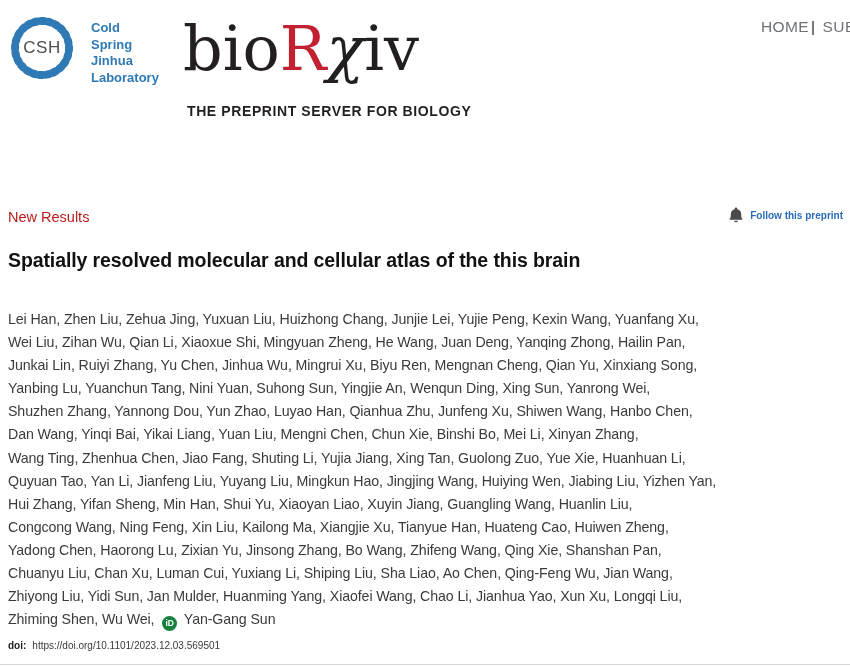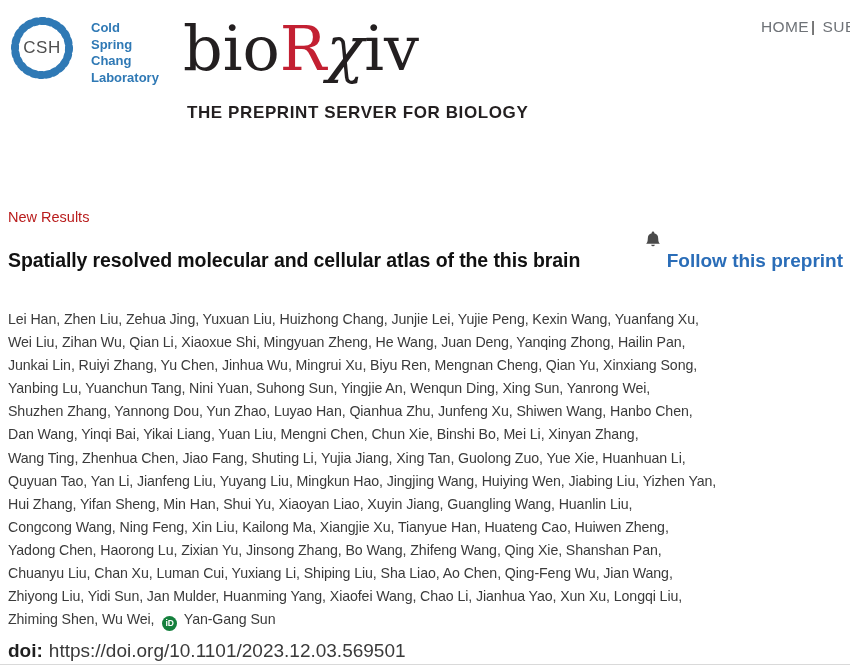--- a/index.html
+++ b/index.html
@@ -24,74 +24,74 @@
   .biorxiv-logo{
     position:absolute;left:183px;top:18px;
     font-family:"DejaVu Serif", serif;
     font-size:62px;line-height:1;white-space:nowrap;cursor:pointer;
   }
   .biorxiv-logo .blk{color:#231f20;}
   .biorxiv-logo .red{color:#c32032;}
   .biorxiv-logo .chi{color:#231f20;font-style:italic;}
   .tagline{
     position:absolute;left:187px;top:103px;
-    font-size:17px;font-weight:bold;letter-spacing:0.6px;color:#231f20;white-space:nowrap;
+    font-size:14px;font-weight:bold;letter-spacing:0.6px;color:#231f20;white-space:nowrap;
   }
   .topnav{
     position:absolute;left:761px;top:18px;white-space:nowrap;
     font-size:15.5px;color:#6e7277;letter-spacing:0.4px;
   }
   .topnav .navlink{cursor:pointer;}
   .topnav .pipe{color:#2b2b2b;margin:0 7px 0 2px;}
   
   .section-label{position:absolute;left:8px;top:209px;font-size:14.5px;color:#b91c1c;}
   .follow{
     position:absolute;right:7px;top:207px;
     display:flex;align-items:center;gap:6px;cursor:pointer;
   }
   .follow .bell{width:16px;height:17px;flex:0 0 auto;}
-  .follow .follow-text{font-size:19px;font-weight:bold;color:#2a6db8;white-space:nowrap;margin-top:43px;}
+  .follow .follow-text{font-size:10px;font-weight:bold;color:#2a6db8;white-space:nowrap;}
   .article-title{
     position:absolute;left:8px;top:249px;width:830px;
     font-size:19.5px;font-weight:bold;color:#111;letter-spacing:-0.1px;
   }
   
   .authors{
     position:absolute;left:8px;top:308px;width:838px;
     font-size:14.2px;line-height:23.1px;color:#3b3b3b;letter-spacing:-0.1px;
   }
   .authors .aline{white-space:nowrap;}
   .orcid{
     display:inline-flex;align-items:center;justify-content:center;
     width:15px;height:15px;border-radius:50%;
     background:#15803d;color:#ffffff;font-size:8.5px;font-weight:bold;
     vertical-align:-2px;margin:0 3px 0 4px;cursor:pointer;
   }
   
-  .doi-line{position:absolute;left:8px;top:640px;font-size:19px;color:#3a3a3a;white-space:nowrap;}
+  .doi-line{position:absolute;left:8px;top:640px;font-size:10px;color:#3a3a3a;white-space:nowrap;}
   .doi-line .doi-label{font-weight:bold;color:#1f1f1f;margin-right:6px;}
   .doi-line .doi-url{color:#3a3a3a;cursor:pointer;text-decoration:none;}
   .bottom-rule{position:absolute;left:0;top:664px;width:850px;height:1px;background:#d9d9d9;}
 </style>
 </head>
 <body>
 
 <div class="page">
 
   <div class="csh-logo">
     <div class="csh-ring">
       <svg width="68" height="68" viewBox="0 0 68 68">
         <circle cx="34" cy="34" r="27" fill="none" stroke="#2f79b5" stroke-width="8" stroke-dasharray="2.6 4.4" stroke-linecap="round"></circle>
       </svg>
       <div class="csh-monogram">CSH</div>
     </div>
     <div class="csh-text">
       <div>Cold</div>
       <div>Spring</div>
-      <div>Chang</div>
+      <div>Jinhua</div>
       <div>Laboratory</div>
     </div>
   </div>
 
   <div class="biorxiv-logo">
     <span class="blk">bio</span><span class="red">R</span><span class="chi">χ</span><span class="blk">iv</span>
   </div>
   <div class="tagline">THE PREPRINT SERVER FOR BIOLOGY</div>
 
   <div class="topnav">

